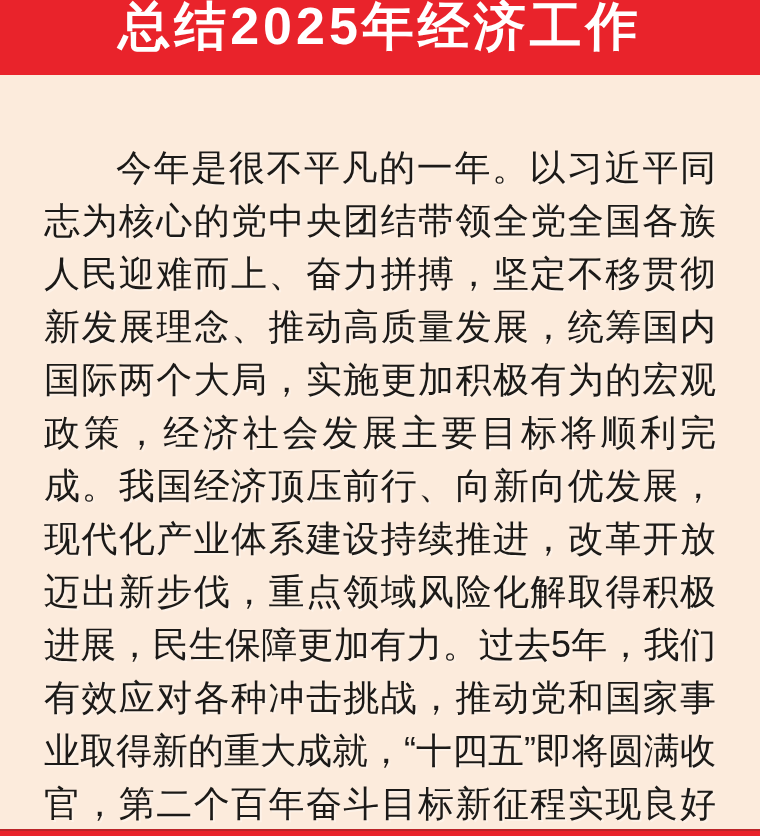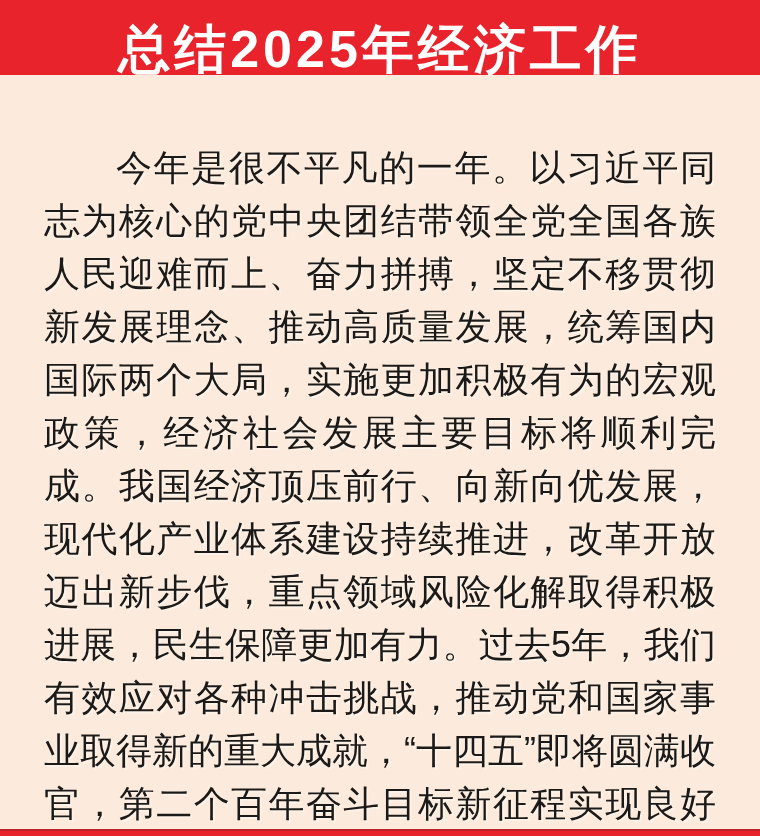--- a/index.html
+++ b/index.html
@@ -12,21 +12,21 @@
     position: relative;
     width: 760px;
     height: 836px;
     background: #fcebdc;
     overflow: hidden;
   }
   .banner {
     height: 75px;
     background: #e9232b;
     display: flex;
-    align-items: flex-end;
+    align-items: flex-start;
     justify-content: center;
   }
   .banner-title {
     margin: 0;
     color: #ffffff;
     font-size: 52px;
     font-weight: 700;
     letter-spacing: 4px;
     line-height: 1;
     white-space: nowrap;

